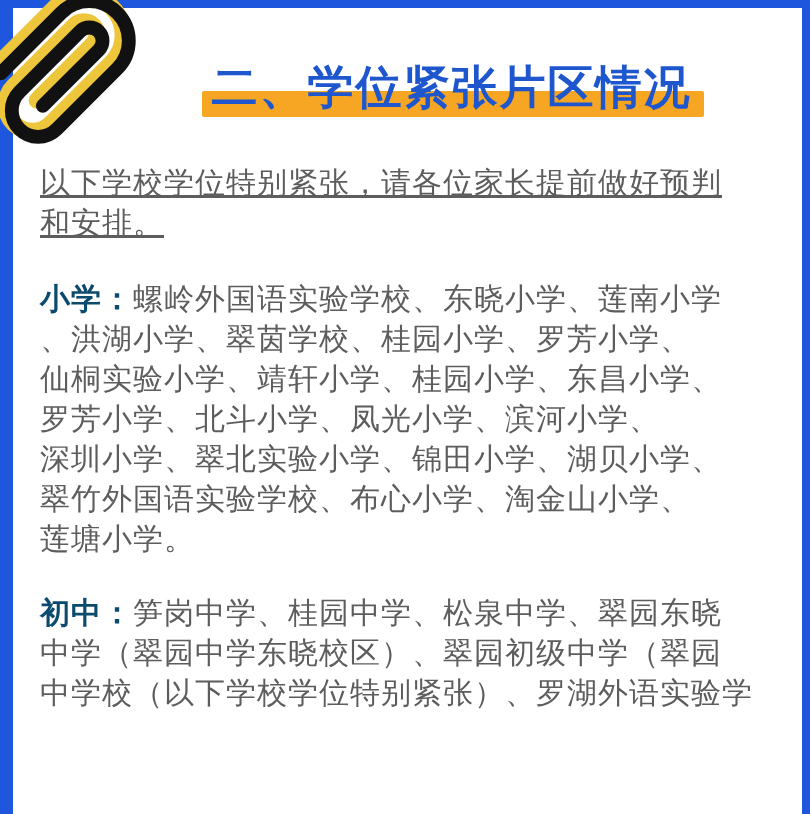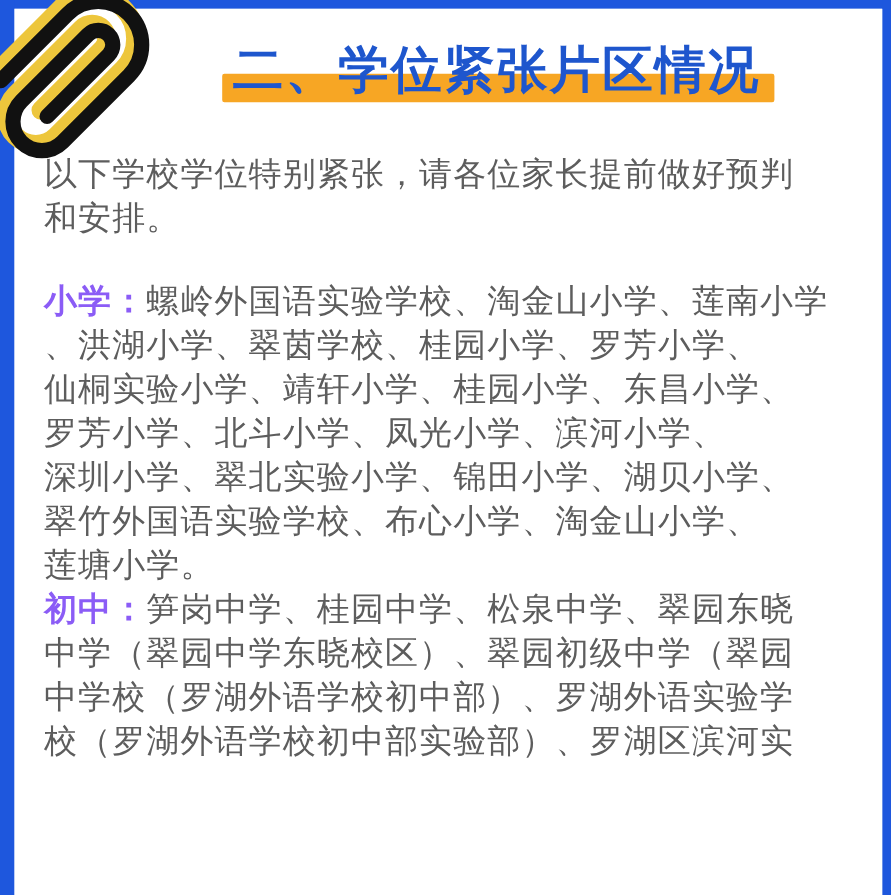--- a/index.html
+++ b/index.html
@@ -35,20 +35,21 @@
   }
 
   .title-row {
     margin-top: 30px;
     text-align: center;
   }
   .title-wrap {
     position: relative;
     display: inline-block;
     transform: translateX(44px);
+    margin-top: 24px;
   }
   .title-bar {
     position: absolute;
     left: -10px;
     right: -12px;
     bottom: -4px;
     height: 26px;
     background: #f7a624;
     border-radius: 2px;
     z-index: 0;
@@ -63,24 +64,24 @@
     line-height: 1.1;
   }
 
   .body-text {
     padding: 0 12px 0 27px;
     color: #5d5d5d;
     font-size: 30px;
     line-height: 40px;
     letter-spacing: 1px;
   }
-  .para-intro   { margin-top: 50px; }
+  .para-intro   { margin-top: 50px; text-decoration: underline; }
   .para-primary { margin-top: 36px; }
-  .para-junior  { }
-  .bold-label   { font-weight: bold; color: #8b5cf6; }
+  .para-junior  { margin-top: 34px; }
+  .bold-label   { font-weight: bold; color: #0c4a6e; }
   .line { white-space: nowrap; }
 </style>
 </head>
 <body>
 
 <div class="frame-top"></div>
 <div class="frame-right"></div>
 
 <div class="content">
 
@@ -92,34 +93,33 @@
   </div>
 
   <div class="body-text">
 
     <div class="para-intro">
       <div class="line">以下学校学位特别紧张，请各位家长提前做好预判</div>
       <div class="line">和安排。</div>
     </div>
 
     <div class="para-primary">
-      <div class="line"><span class="bold-label">小学：</span><span>螺岭外国语实验学校、淘金山小学、莲南小学</span></div>
+      <div class="line"><span class="bold-label">小学：</span><span>螺岭外国语实验学校、东晓小学、莲南小学</span></div>
       <div class="line">、洪湖小学、翠茵学校、桂园小学、罗芳小学、</div>
       <div class="line">仙桐实验小学、靖轩小学、桂园小学、东昌小学、</div>
       <div class="line">罗芳小学、北斗小学、凤光小学、滨河小学、</div>
       <div class="line">深圳小学、翠北实验小学、锦田小学、湖贝小学、</div>
       <div class="line">翠竹外国语实验学校、布心小学、淘金山小学、</div>
       <div class="line">莲塘小学。</div>
     </div>
 
     <div class="para-junior">
       <div class="line"><span class="bold-label">初中：</span><span>笋岗中学、桂园中学、松泉中学、翠园东晓</span></div>
       <div class="line">中学（翠园中学东晓校区）、翠园初级中学（翠园</div>
-      <div class="line">中学校（罗湖外语学校初中部）、罗湖外语实验学</div>
-      <div class="line">校（罗湖外语学校初中部实验部）、罗湖区滨河实</div>
+      <div class="line">中学校（以下学校学位特别紧张）、罗湖外语实验学</div>
     </div>
 
   </div>
 </div>
 
 <div class="frame-left"></div>
 
 <svg class="paperclip" viewBox="0 0 24 24">
   <g transform="rotate(180 12 12)">
     <path d="M21.44 11.05l-9.19 9.19a6 6 0 0 1-8.49-8.49l9.19-9.19a4 4 0 0 1 5.66 5.66l-9.2 9.19a2 2 0 0 1-2.83-2.83l8.49-8.48" fill="none" stroke="#edc63c" stroke-width="2.6" stroke-linecap="round" stroke-linejoin="round" transform="translate(0.85 0.85)"></path>

